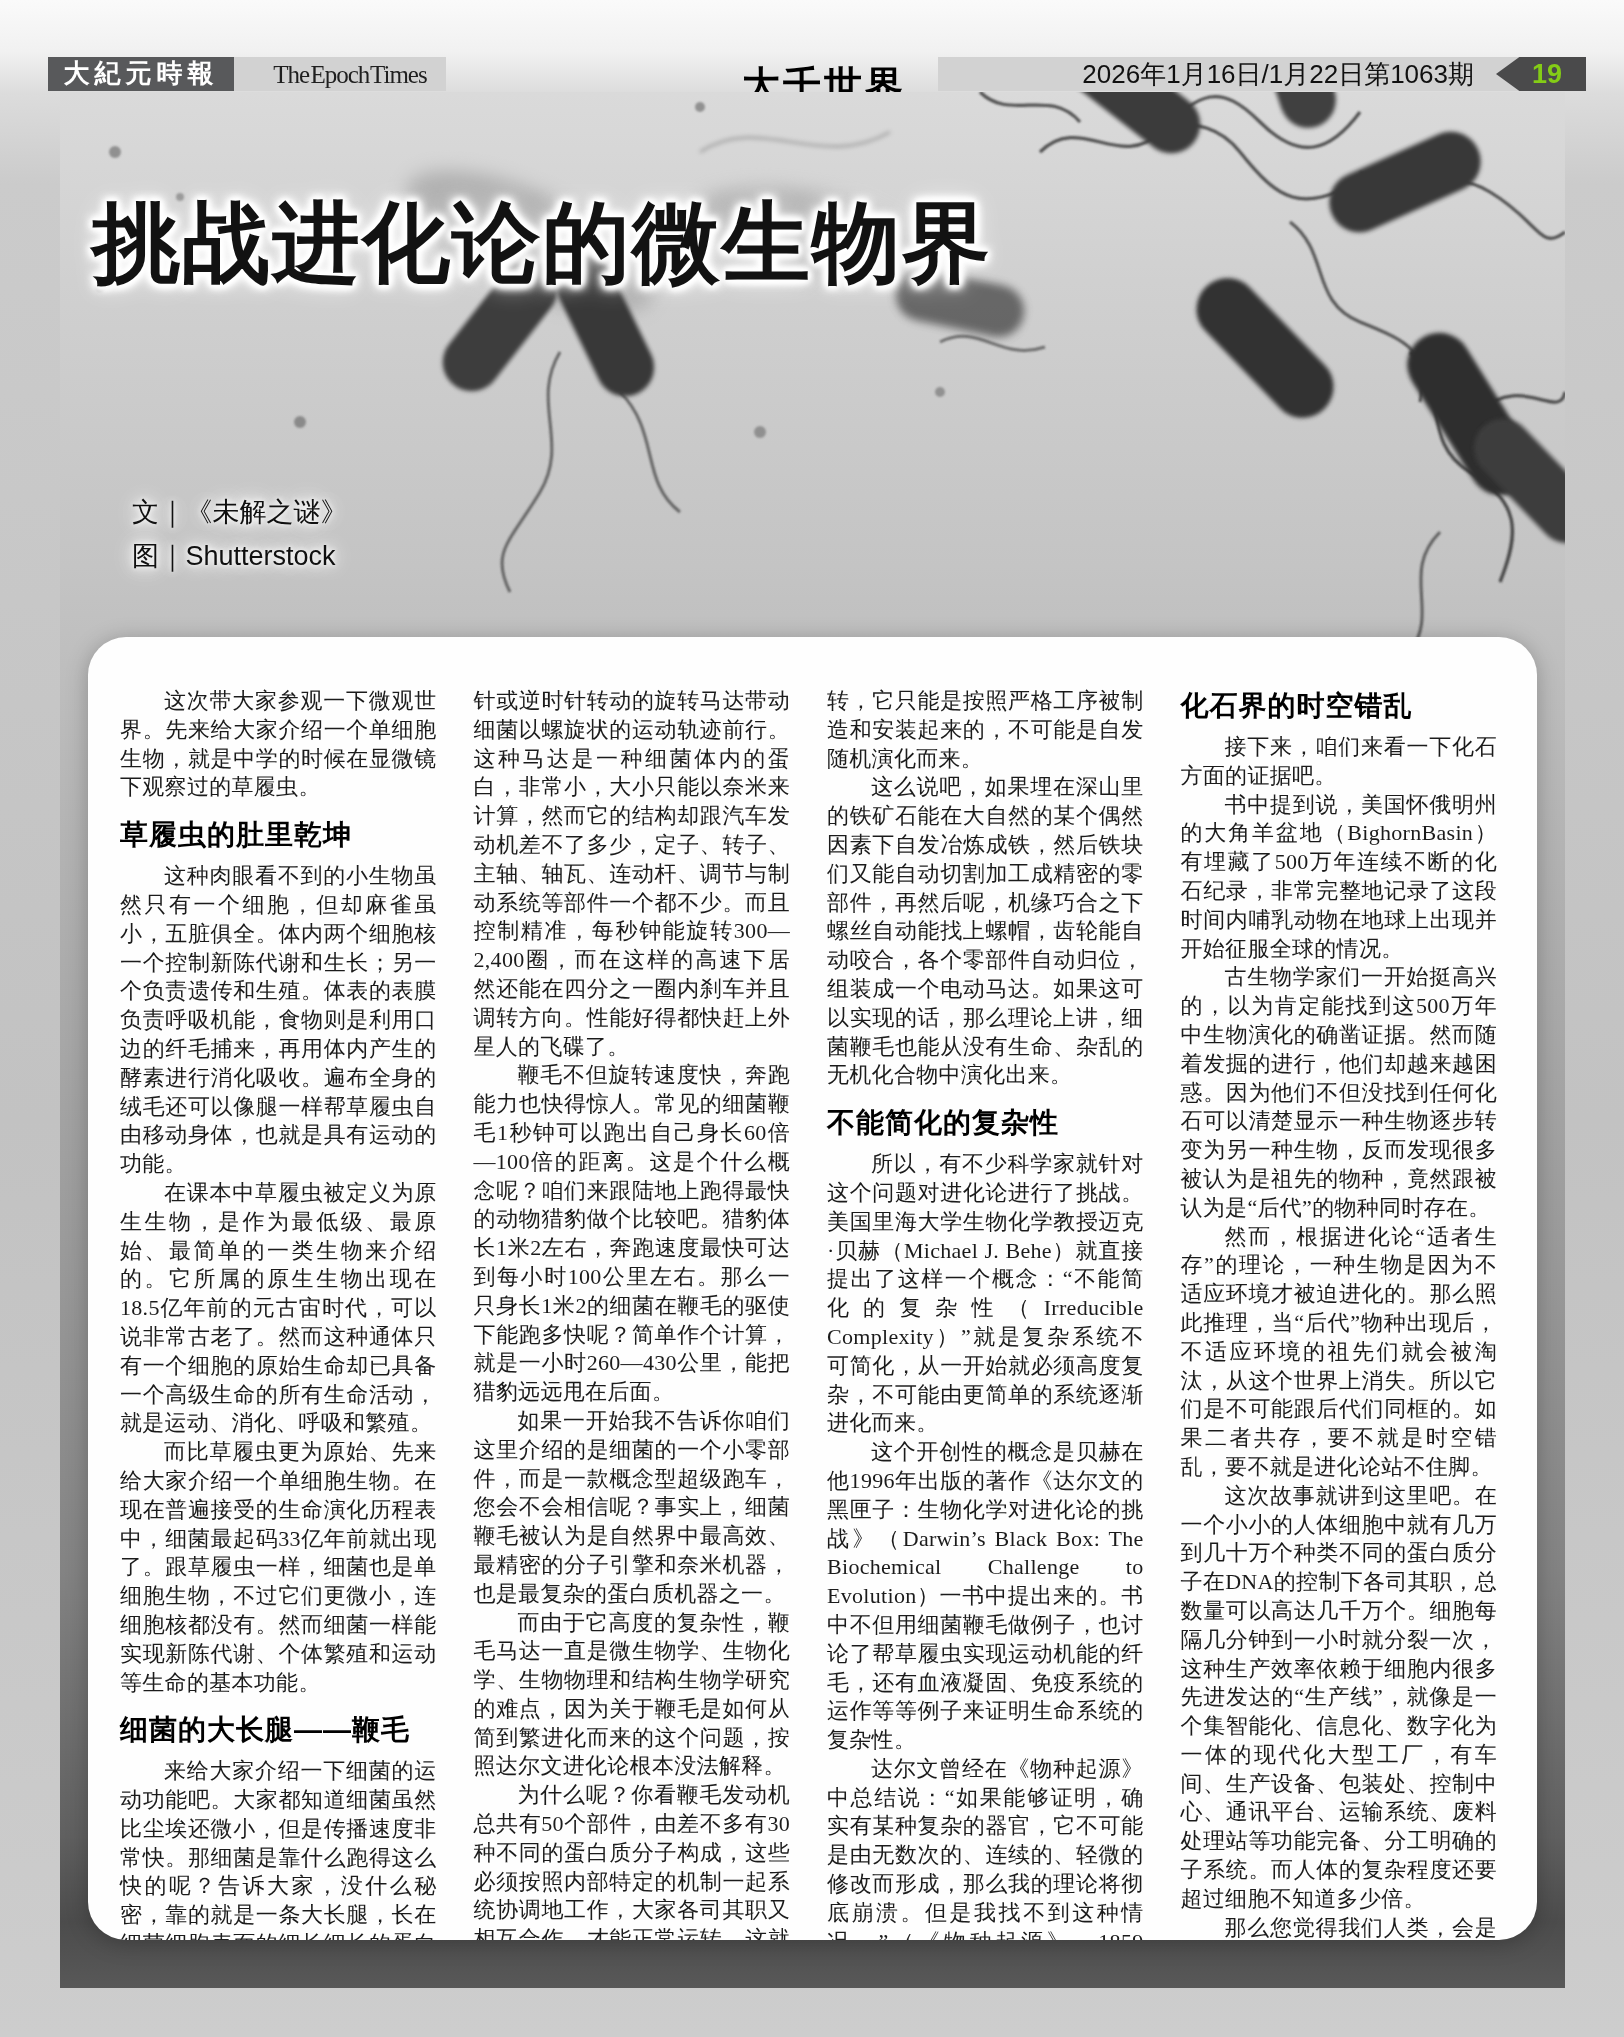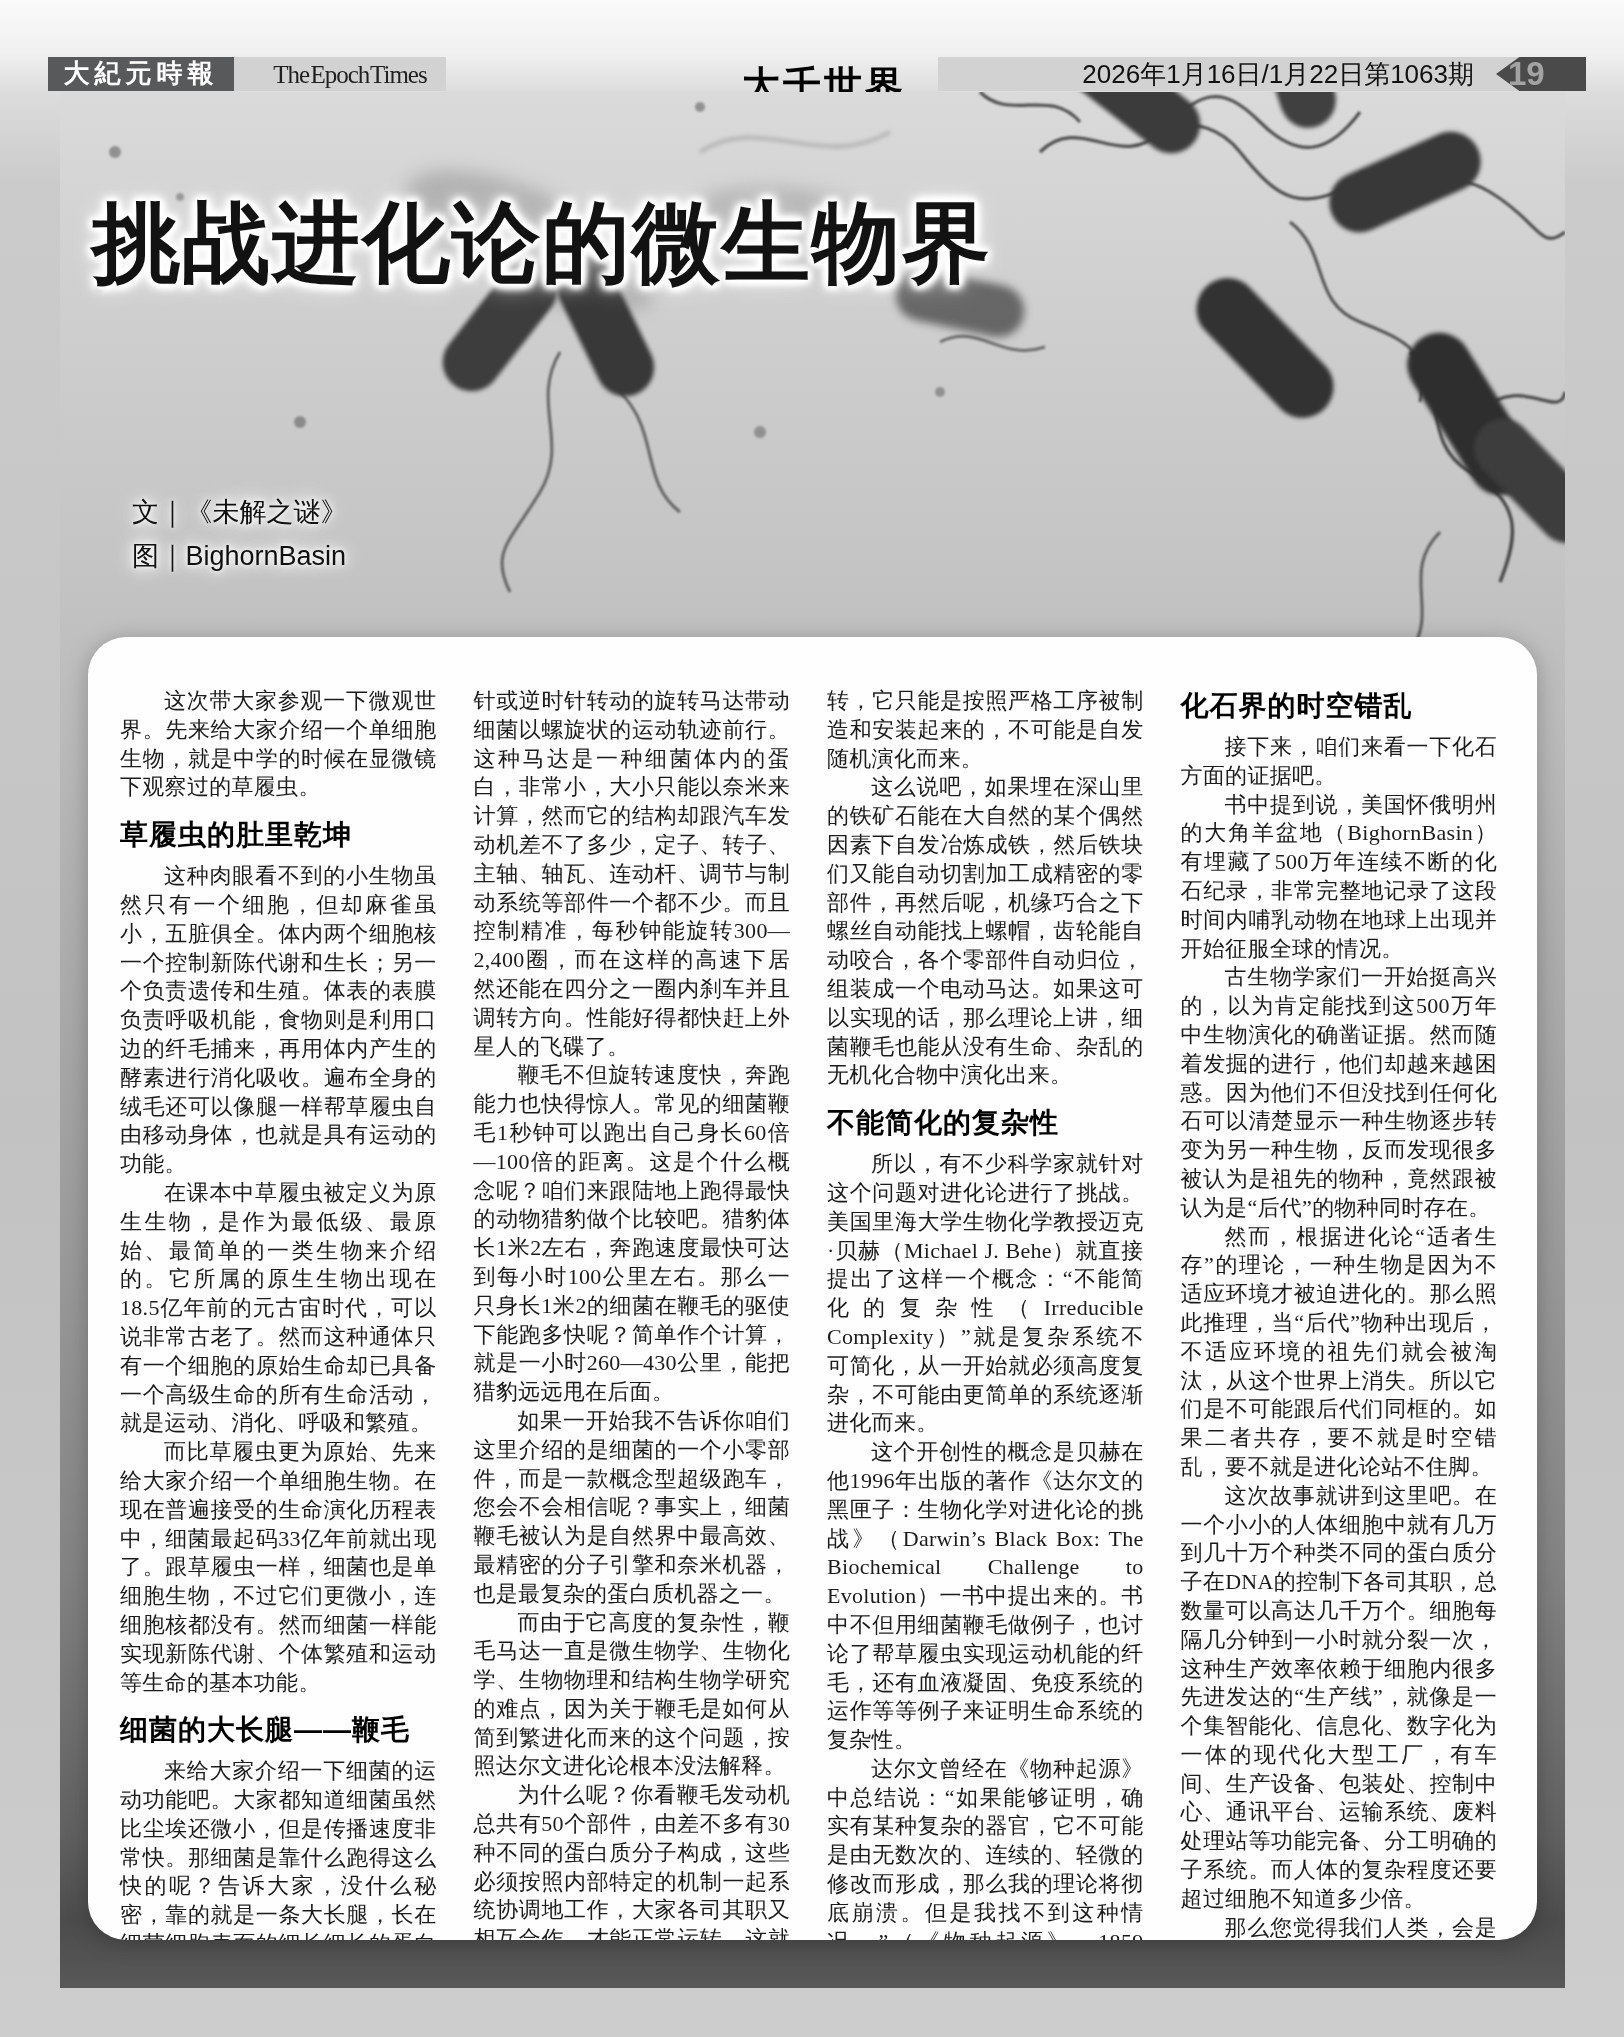--- a/index.html
+++ b/index.html
@@ -13,21 +13,21 @@
   .logo-en{position:absolute;left:234px;top:57px;width:192px;height:34px;background:#d2d2d2;
     color:#1f1f1f;font-family:"Liberation Serif",serif;font-size:25px;line-height:35px;text-align:center;
     letter-spacing:-1px;word-spacing:-4px;padding-left:20px;}
   .section-title{position:absolute;left:50%;transform:translateX(-50%);top:48px;margin:12px;
     font-size:38px;font-weight:bold;color:#000;letter-spacing:3px;}
   .dateline{position:absolute;left:938px;top:57px;width:648px;height:34px;background:#d2d2d2;
     display:flex;align-items:center;justify-content:flex-end;box-sizing:border-box;
     padding-right:112px;font-size:26px;color:#101010;}
   .page-badge{position:absolute;right:0;top:0;width:90px;height:34px;background:#4a4a4b;
     clip-path:polygon(26% 0,100% 0,100% 100%,26% 100%,0 50%);
-    color:#a3a3a3;font-weight:bold;font-size:33px;line-height:34px;
+    color:#84cc16;font-weight:bold;font-size:27px;line-height:34px;text-align:center;
     padding-left:12px;box-sizing:border-box;}
   
   .photo-frame{position:absolute;left:60px;top:92px;width:1505px;height:1896px;overflow:hidden;
     background:linear-gradient(180deg,#dadada 0%,#d0d0d0 10%,#c4c4c4 25%,#adadad 45%,#999 62%,#838383 78%,#606060 92%,#4c4c4c 96.5%,#585858 100%);}
   .photo-frame svg{position:absolute;left:0;top:0;}
   .main-title{position:absolute;left:32px;top:92px;margin:0;font-size:88px;font-weight:900;color:#121212;
     letter-spacing:2px;white-space:nowrap;
     text-shadow:3px 0 5px #fff,-3px 0 5px #fff,0 3px 5px #fff,0 -3px 5px #fff,
                 4px 4px 8px #fff,-4px 4px 8px #fff,4px -4px 8px #fff,-4px -4px 8px #fff,0 0 26px #fff;}
   .byline{position:absolute;left:72px;top:398px;font-size:27px;line-height:44px;color:#101010;
@@ -108,21 +108,21 @@
         <circle cx="700" cy="340" r="6" fill="#4c4c4c" opacity="0.45" filter="url(#b1)"></circle>
         <circle cx="120" cy="105" r="4" fill="#4c4c4c" opacity="0.45" filter="url(#b1)"></circle>
         <circle cx="880" cy="300" r="5" fill="#4c4c4c" opacity="0.45" filter="url(#b1)"></circle>
       </g>
     </svg>
 
     <h1 class="main-title">挑战进化论的微生物界</h1>
 
     <div class="byline">
       <div>文｜《未解之谜》</div>
-      <div>图｜BighornBasin</div>
+      <div>图｜Shutterstock</div>
     </div>
 
     <section class="card">
 
       <div class="col">
         <p>这次带大家参观一下微观世界。先来给大家介绍一个单细胞生物，就是中学的时候在显微镜下观察过的草履虫。</p>
         <h2>草履虫的肚里乾坤</h2>
         <p>这种肉眼看不到的小生物虽然只有一个细胞，但却麻雀虽小，五脏俱全。体内两个细胞核一个控制新陈代谢和生长；另一个负责遗传和生殖。体表的表膜负责呼吸机能，食物则是利用口边的纤毛捕来，再用体内产生的酵素进行消化吸收。遍布全身的绒毛还可以像腿一样帮草履虫自由移动身体，也就是具有运动的功能。</p>
         <p>在课本中草履虫被定义为原生生物，是作为最低级、最原始、最简单的一类生物来介绍的。它所属的原生生物出现在18.5亿年前的元古宙时代，可以说非常古老了。然而这种通体只有一个细胞的原始生命却已具备一个高级生命的所有生命活动，就是运动、消化、呼吸和繁殖。</p>
         <p>而比草履虫更为原始、先来给大家介绍一个单细胞生物。在现在普遍接受的生命演化历程表中，细菌最起码33亿年前就出现了。跟草履虫一样，细菌也是单细胞生物，不过它们更微小，连细胞核都没有。然而细菌一样能实现新陈代谢、个体繁殖和运动等生命的基本功能。</p>

